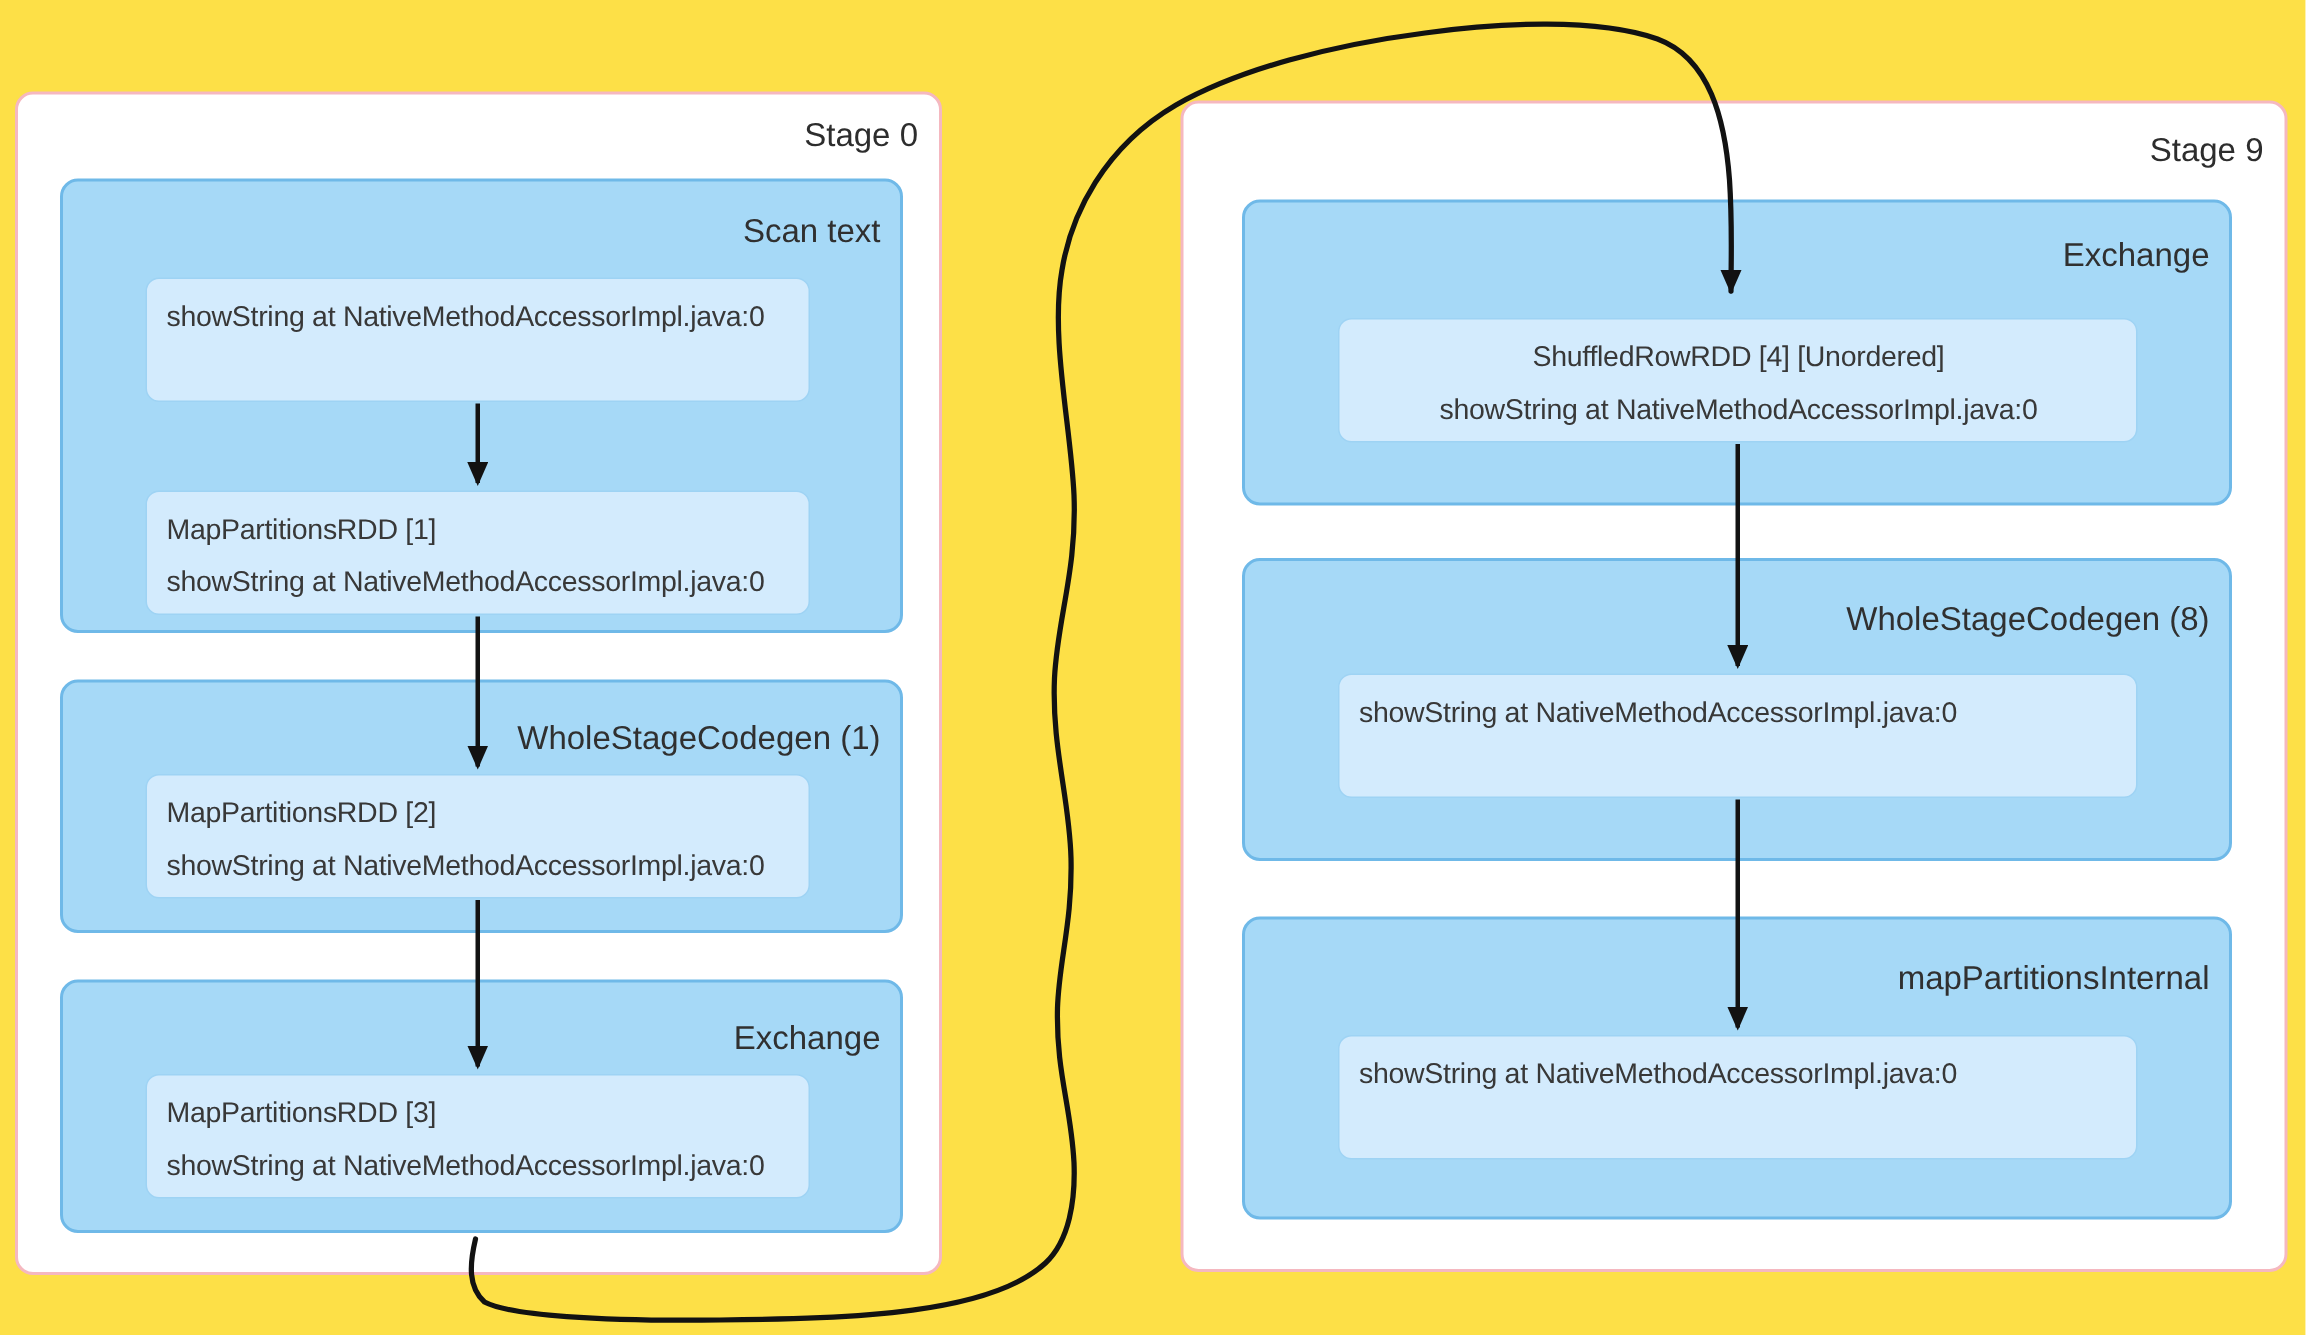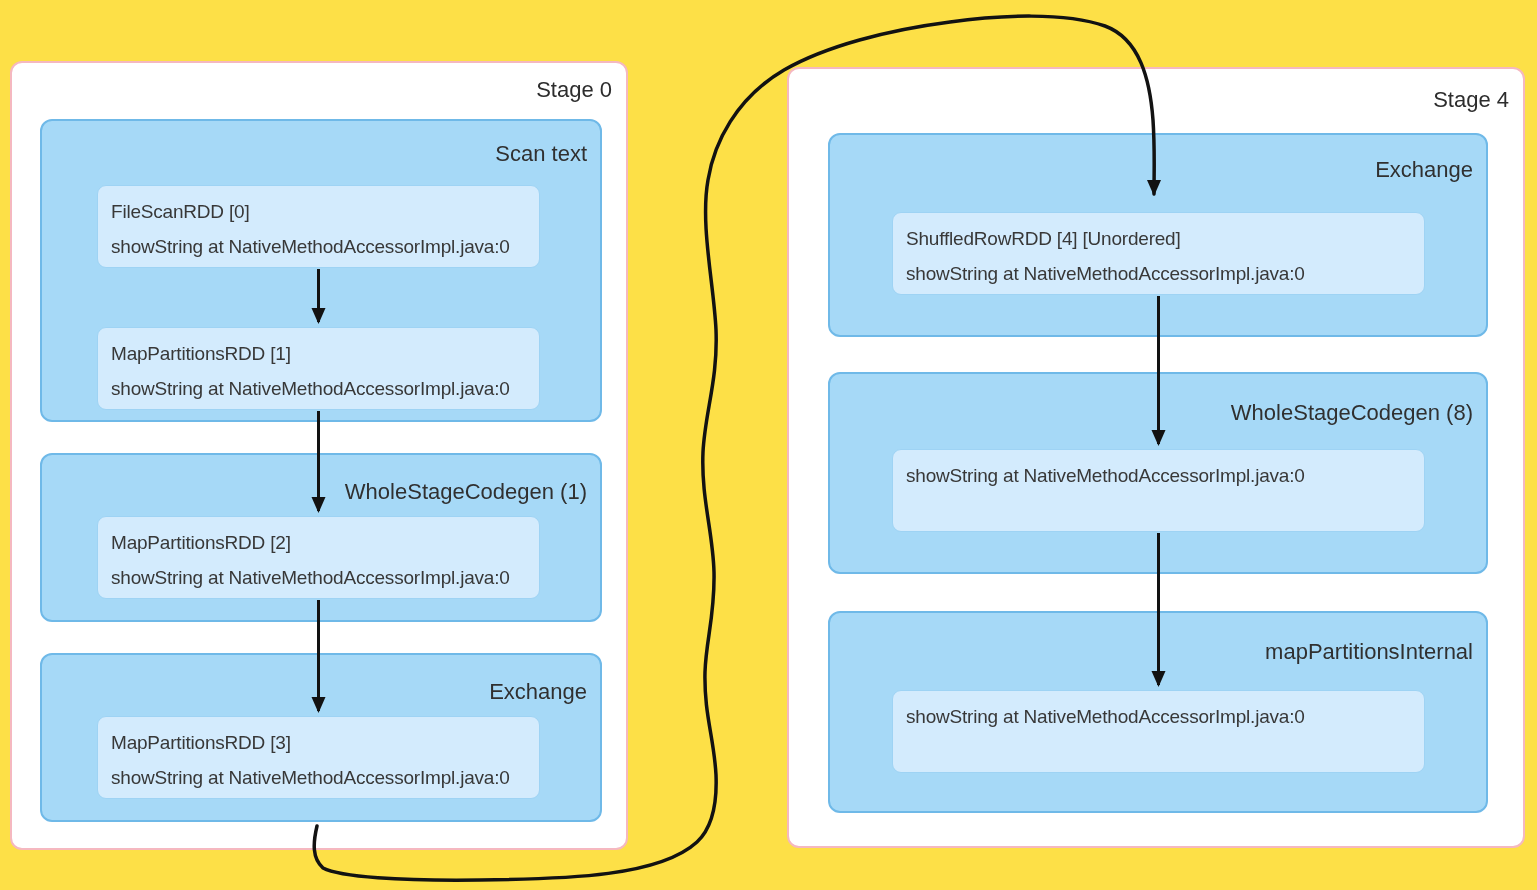--- a/index.html
+++ b/index.html
@@ -68,21 +68,20 @@
 <div id="page">
 
   <div class="stage" style="left:10px;top:61px;width:618px;height:789px;">
     <div class="stage-label" style="top:14px;">Stage 0</div>
   </div>
 
   <div class="cluster" style="left:40px;top:119px;width:562px;height:303px;">
     <div class="cluster-label" style="top:20px;">Scan text</div>
   </div>
   <div class="node" style="left:97px;top:185px;width:443px;height:83px;">
-    <div>FileScanRDD [0]</div>
     <div>showString at NativeMethodAccessorImpl.java:0</div>
   </div>
   <div class="node" style="left:97px;top:327px;width:443px;height:83px;">
     <div>MapPartitionsRDD [1]</div>
     <div>showString at NativeMethodAccessorImpl.java:0</div>
   </div>
 
   <div class="cluster" style="left:40px;top:453px;width:562px;height:169px;">
     <div class="cluster-label" style="top:24px;text-align:center;">WholeStageCodegen (1)</div>
   </div>
@@ -93,27 +92,27 @@
 
   <div class="cluster" style="left:40px;top:653px;width:562px;height:169px;">
     <div class="cluster-label" style="top:24px;">Exchange</div>
   </div>
   <div class="node" style="left:97px;top:716px;width:443px;height:83px;">
     <div>MapPartitionsRDD [3]</div>
     <div>showString at NativeMethodAccessorImpl.java:0</div>
   </div>
 
   <div class="stage" style="left:787px;top:67px;width:738px;height:781px;">
-    <div class="stage-label" style="top:18px;">Stage 4</div>
+    <div class="stage-label" style="top:18px;">Stage 9</div>
   </div>
 
   <div class="cluster" style="left:828px;top:133px;width:660px;height:204px;">
     <div class="cluster-label" style="top:22px;">Exchange</div>
   </div>
-  <div class="node" style="left:892px;top:212px;width:533px;height:83px;">
+  <div class="node" style="left:892px;top:212px;width:533px;height:83px;text-align:center;">
     <div>ShuffledRowRDD [4] [Unordered]</div>
     <div>showString at NativeMethodAccessorImpl.java:0</div>
   </div>
 
   <div class="cluster" style="left:828px;top:372px;width:660px;height:202px;">
     <div class="cluster-label" style="top:26px;">WholeStageCodegen (8)</div>
   </div>
   <div class="node" style="left:892px;top:449px;width:533px;height:83px;">
     <div>showString at NativeMethodAccessorImpl.java:0</div>
   </div>

